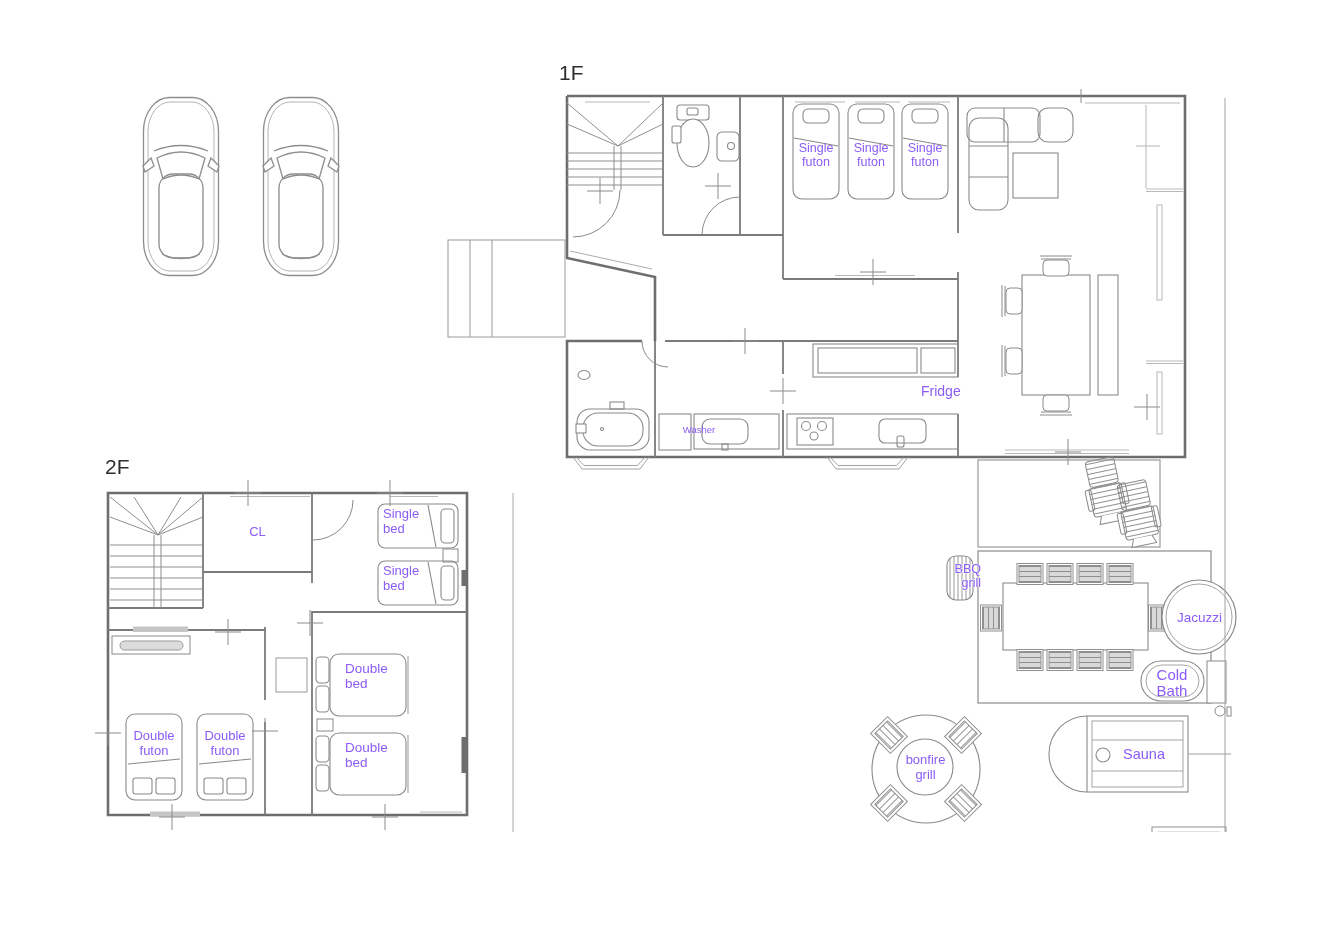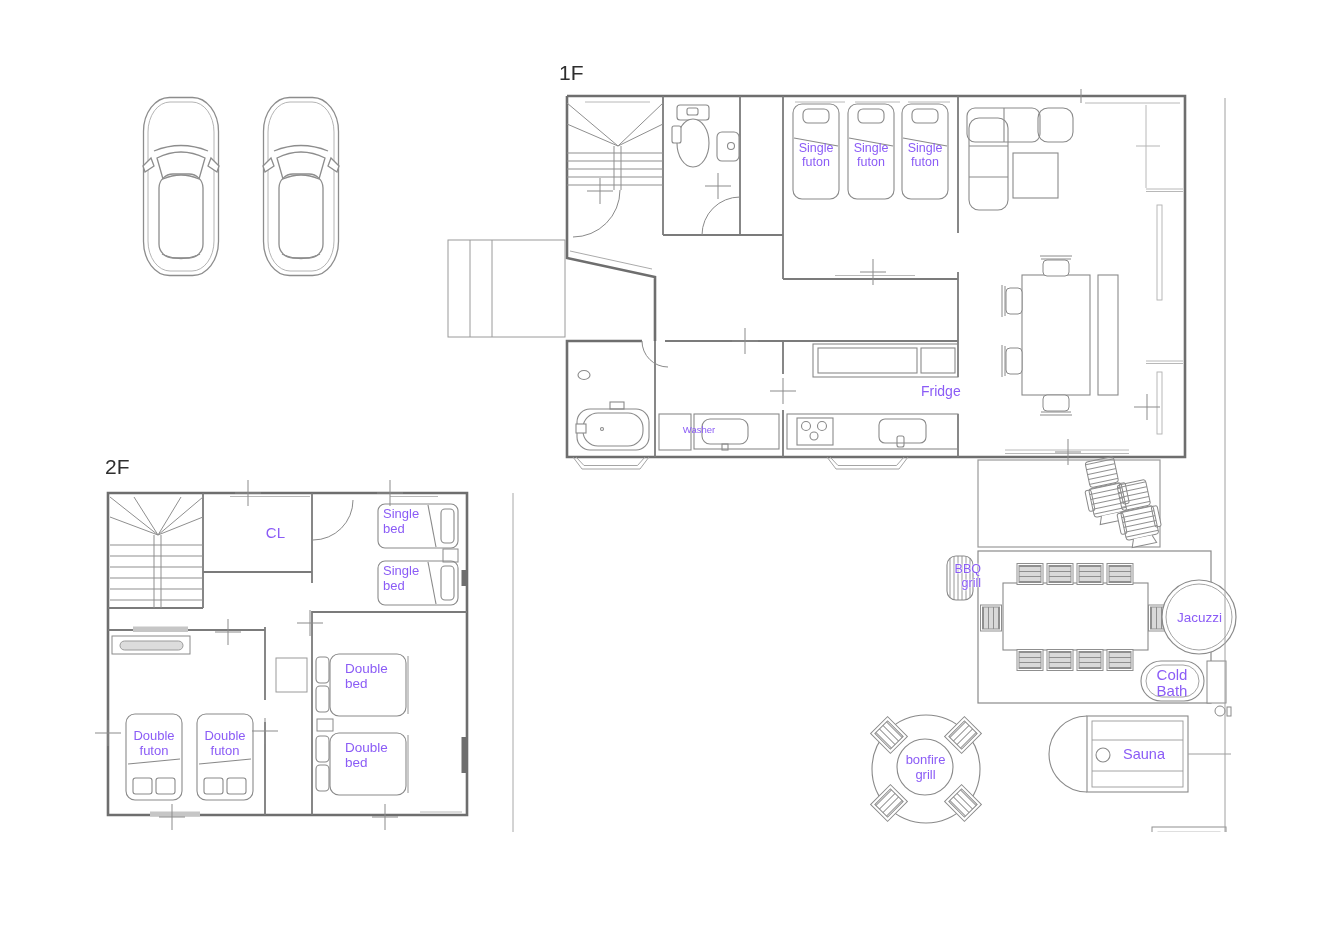--- a/index.html
+++ b/index.html
@@ -296,21 +296,21 @@
 <div class="lbl floor-title" style="left:559px;top:62px;">1F</div>
 <div class="lbl floor-title" style="left:105px;top:456px;">2F</div>
 
 <div class="lbl c" style="left:793px;top:141px;width:46px;font-size:12.5px;">Single futon</div>
 <div class="lbl c" style="left:848px;top:141px;width:46px;font-size:12.5px;">Single futon</div>
 <div class="lbl c" style="left:902px;top:141px;width:46px;font-size:12.5px;">Single futon</div>
 
 <div class="lbl c" style="left:921px;top:338px;width:34px;font-size:14px;margin-top:46px;">Fridge</div>
 <div class="lbl c" style="left:657px;top:425px;width:36px;font-size:9.5px;margin-left:24px;">Washer</div>
 
-<div class="lbl c" style="left:230px;top:525px;width:55px;font-size:15px;text-align:right;">CL</div>
+<div class="lbl c" style="left:230px;top:525px;width:55px;font-size:13px;">CL</div>
 <div class="lbl" style="left:383px;top:507px;width:52px;font-size:13px;">Single bed</div>
 <div class="lbl" style="left:383px;top:564px;width:52px;font-size:13px;">Single bed</div>
 <div class="lbl c" style="left:126px;top:729px;width:56px;font-size:13px;">Double futon</div>
 <div class="lbl c" style="left:197px;top:729px;width:56px;font-size:13px;">Double futon</div>
 <div class="lbl" style="left:345px;top:661px;width:62px;font-size:13.5px;">Double bed</div>
 <div class="lbl" style="left:345px;top:740px;width:62px;font-size:13.5px;">Double bed</div>
 
 <div class="lbl halo" style="left:941px;top:562px;width:40px;font-size:12.5px;text-align:right;">BBQ grill</div>
 <div class="lbl c" style="left:1171px;top:610px;width:57px;font-size:13.5px;">Jacuzzi</div>
 <div class="lbl c" style="left:1150px;top:667px;width:44px;font-size:15px;line-height:1.05;">Cold Bath</div>

